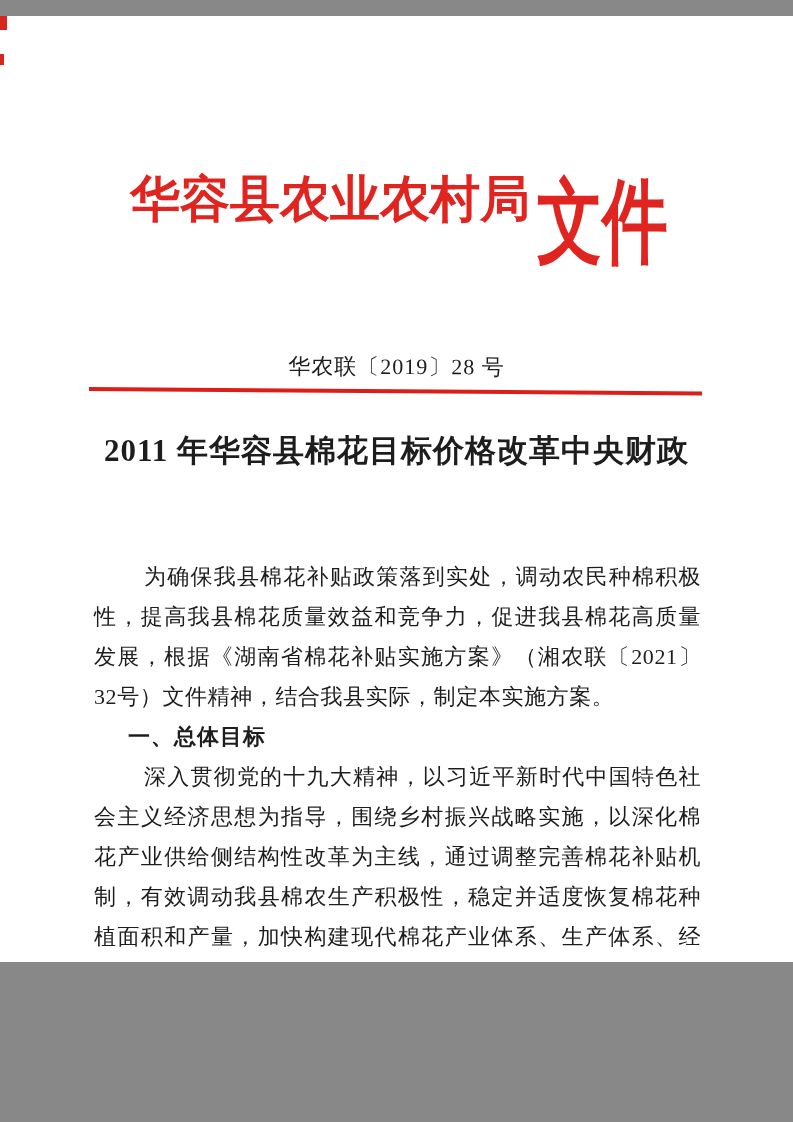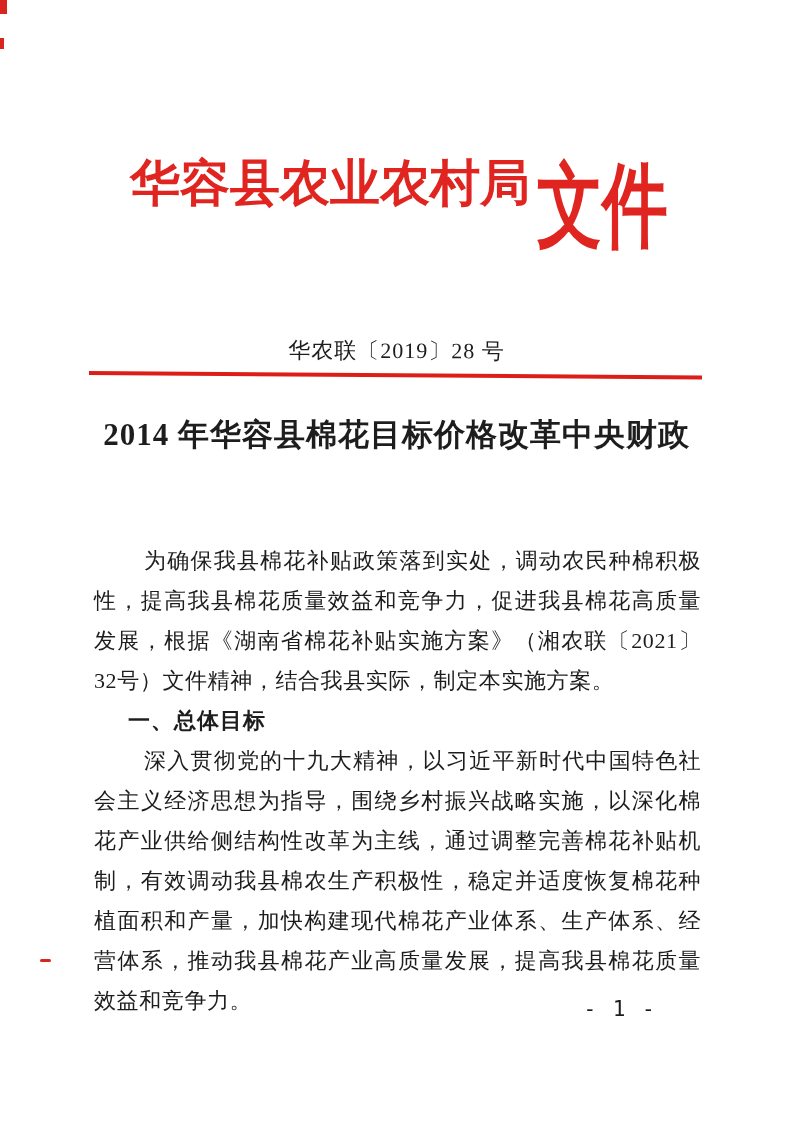--- a/index.html
+++ b/index.html
@@ -1,19 +1,19 @@
 <!DOCTYPE html>
 <html><head>
 <meta charset="utf-8">
 <style>
   html,body{margin:0;padding:0;background:#888;}
   .page{
     position:relative;
-    width:793px;height:1122px;
-    margin:0 auto;
+    width:793px;height:946px;
+    margin:16px auto;
     background:#ffffff;
     overflow:hidden;
     font-family:"Liberation Serif","DejaVu Serif",serif;
     color:#1d1d1d;
   }
   
   .artifact{position:absolute;background:#d8261f;}
   .a1{left:0;top:0;width:7px;height:14px;}
   .a2{left:0;top:38px;width:4px;height:11px;}
   .a3{left:40px;top:959px;width:11px;height:3px;border-radius:2px;}
@@ -103,21 +103,21 @@
   <div class="org-lines">
     <div class="org-line1">华容县农业农村局</div>
   </div>
   <div class="doc-word">文件</div>
 
   <div class="ref-number">华农联〔2019〕28 号</div>
 
   <div class="red-rule"></div>
 
   <h1 class="doc-title">
-    <span>2014 年华容县棉花目标价格改革中央财政</span><br>
+    <span>2011 年华容县棉花目标价格改革中央财政</span><br>
   </h1>
 
   <div class="body-block">
     <p>为确保我县棉花补贴政策落到实处，调动农民种棉积极性，提高我县棉花质量效益和竞争力，促进我县棉花高质量发展，根据《湖南省棉花补贴实施方案》（湘农联〔2021〕32号）文件精神，结合我县实际，制定本实施方案。</p>
     <h2 class="section-heading">一、总体目标</h2>
     <p>深入贯彻党的十九大精神，以习近平新时代中国特色社会主义经济思想为指导，围绕乡村振兴战略实施，以深化棉花产业供给侧结构性改革为主线，通过调整完善棉花补贴机制，有效调动我县棉农生产积极性，稳定并适度恢复棉花种植面积和产量，加快构建现代棉花产业体系、生产体系、经营体系，推动我县棉花产业高质量发展，提高我县棉花质量效益和竞争力。</p>
   </div>
 
   <div class="page-number">- 1 -</div>
 

